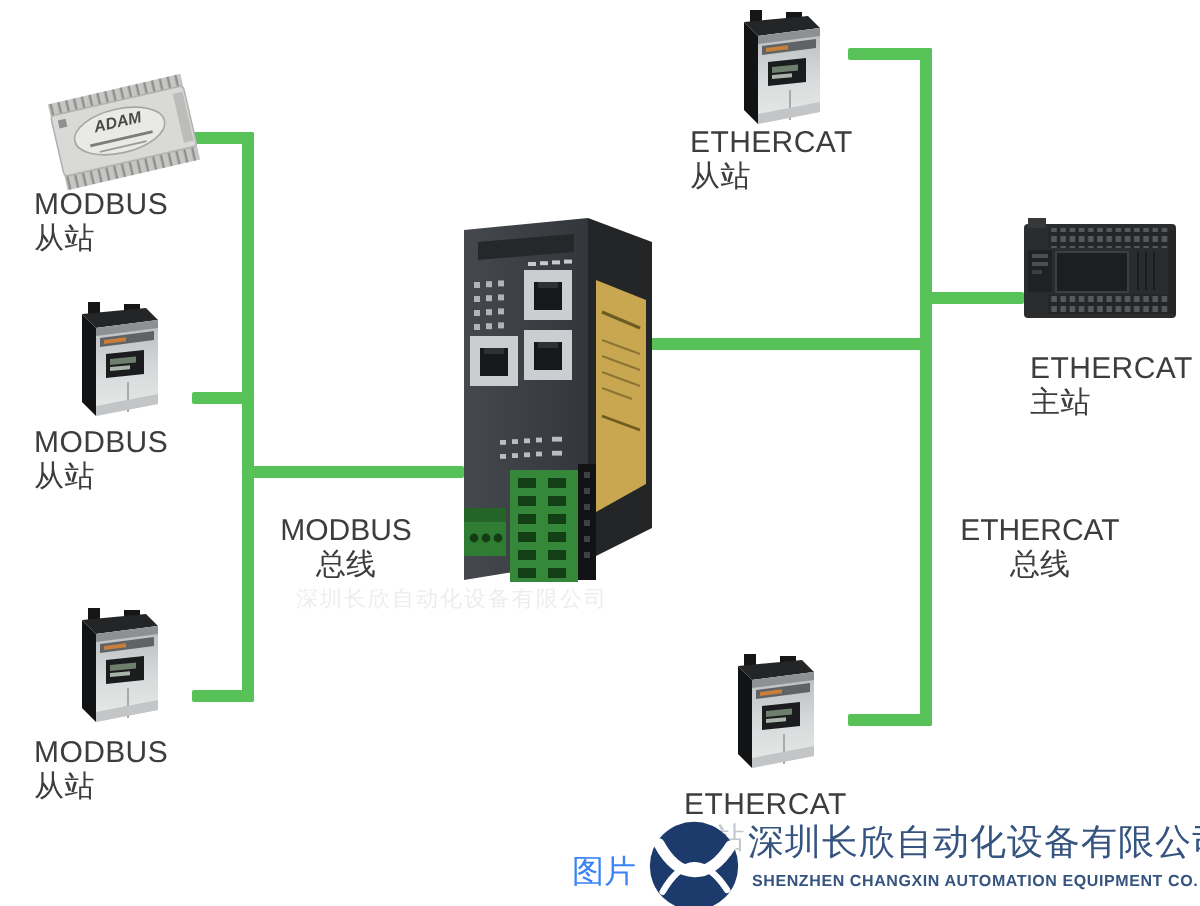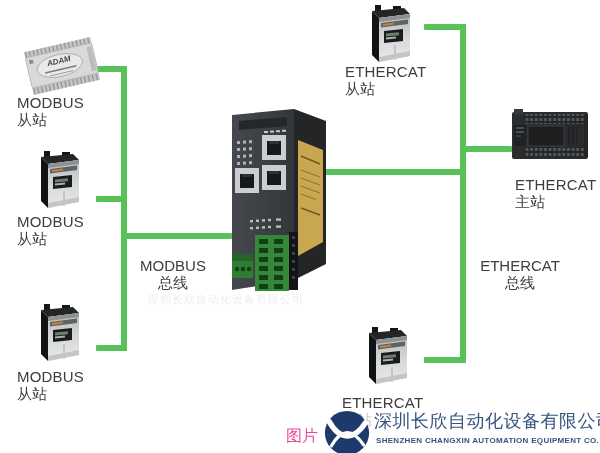--- a/index.html
+++ b/index.html
@@ -17,21 +17,21 @@
   .bus-label{
     position:absolute;width:90px;text-align:center;color:#3d3d3d;
     font-size:15px;line-height:17px;
   }
   .faint-sub{color:#c3c7cd;}
   #faint-wm{
     position:absolute;left:148px;top:292px;font-size:11px;color:#ededed;
     letter-spacing:1px;white-space:nowrap;
   }
   #pic-watermark{
-    position:absolute;left:286px;top:426px;font-size:16px;color:#ec4899;
+    position:absolute;left:286px;top:426px;font-size:16px;color:#3b82f6;
   }
   #company-cn{
     position:absolute;left:374px;top:409px;font-size:18px;color:#35547f;
     letter-spacing:.5px;white-space:nowrap;font-weight:500;
   }
   #company-en{
     position:absolute;left:376px;top:436px;font-size:8px;font-weight:bold;
     color:#35547f;letter-spacing:.3px;white-space:nowrap;
   }
   svg{display:block;}

